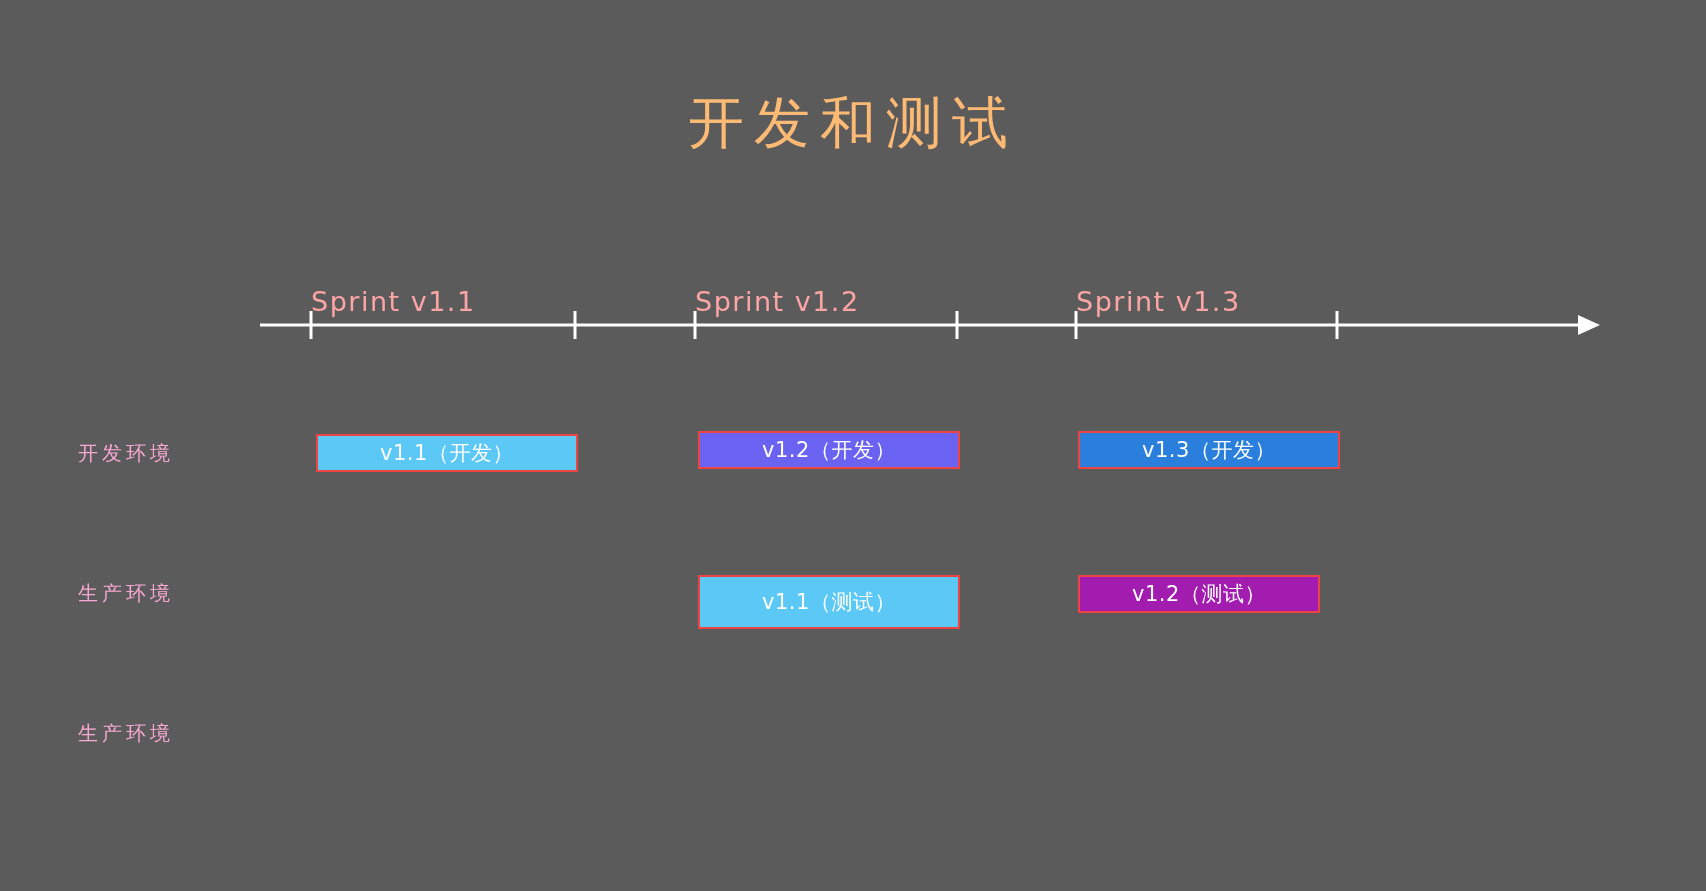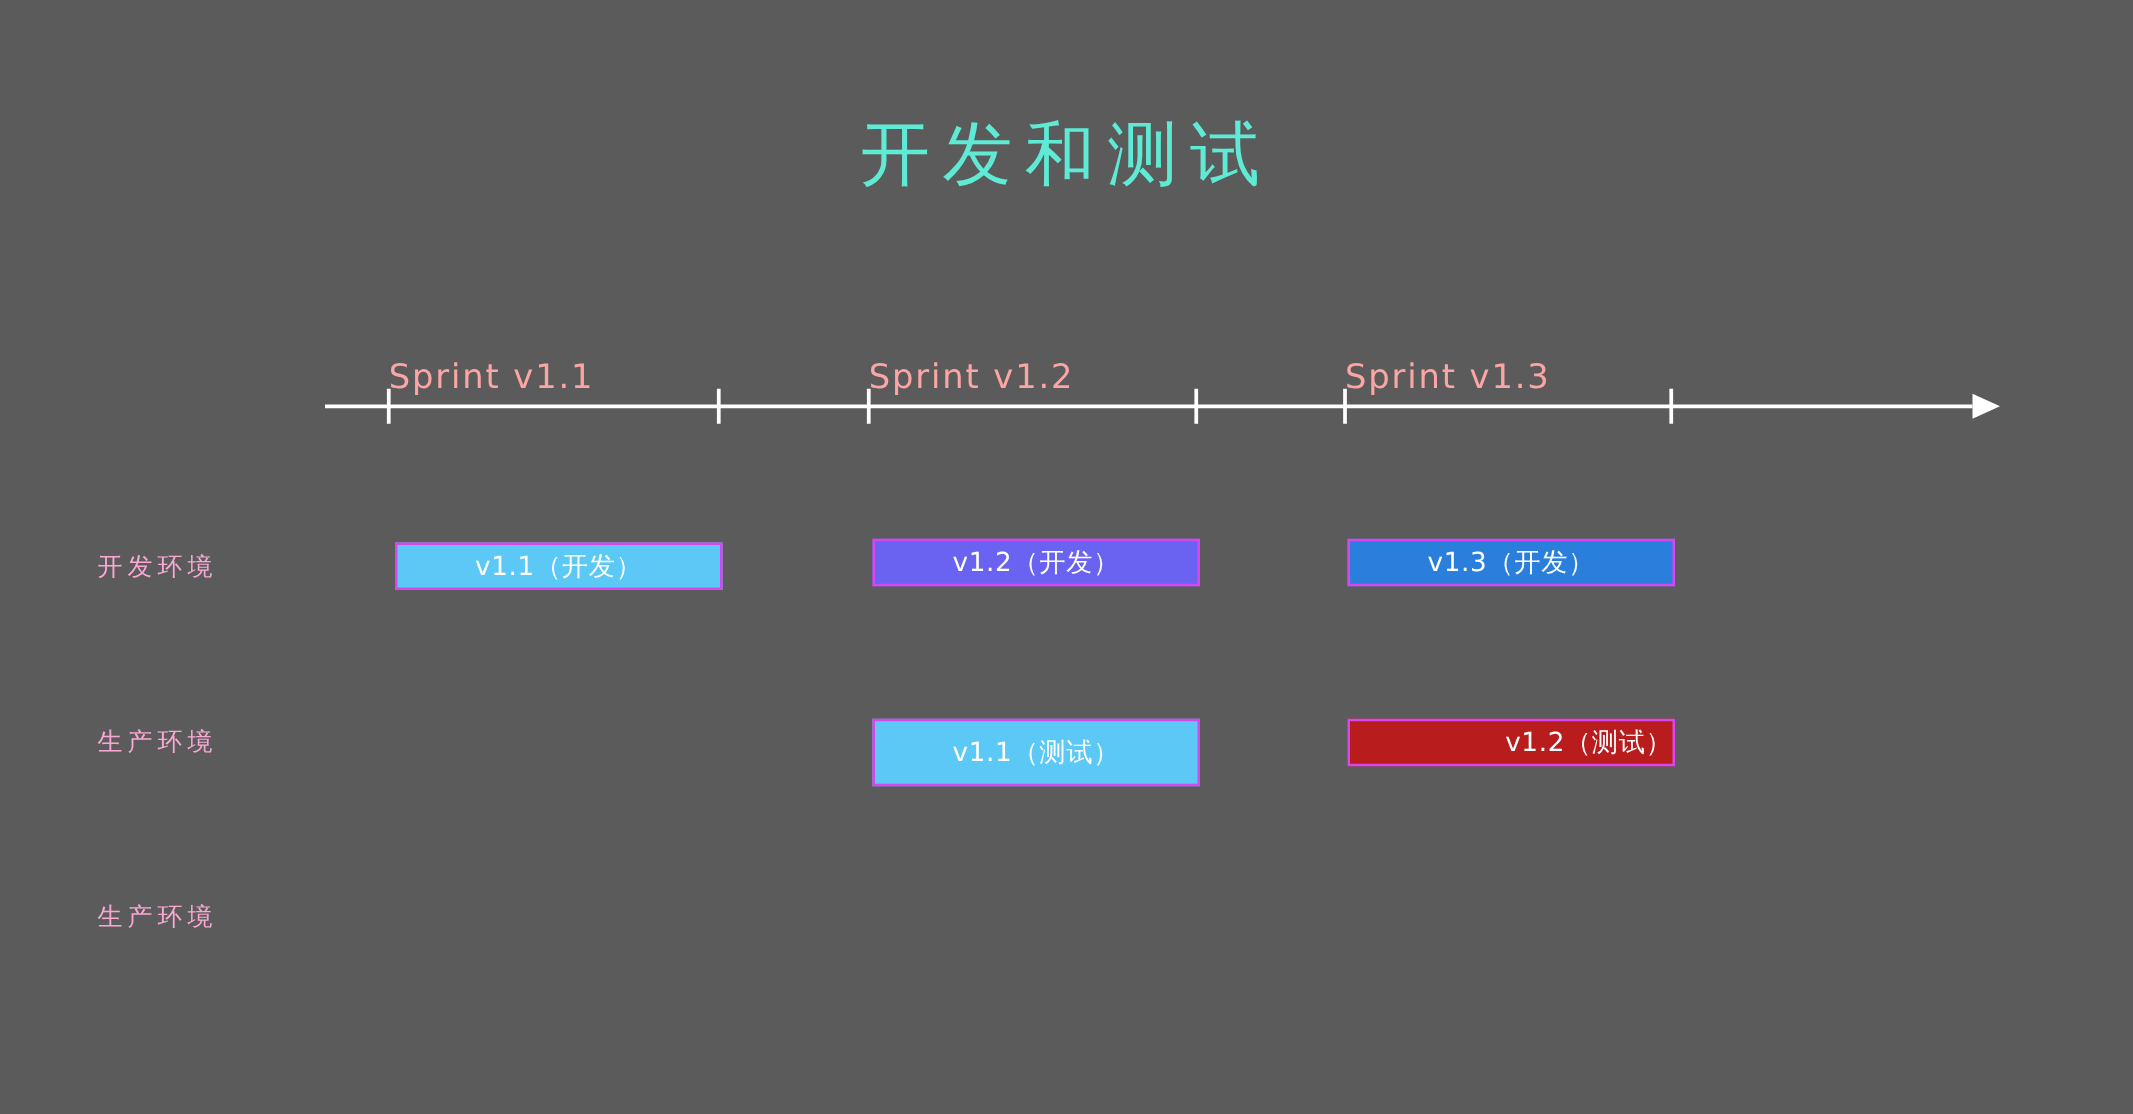--- a/index.html
+++ b/index.html
@@ -18,21 +18,21 @@
     overflow: hidden;
   }
 
   
   #title {
     position: absolute;
     left: 0;
     top: 86px;
     width: 1706px;
     text-align: center;
-    color: #5eead4;
+    color: #fdba74;
     font-size: 56px;
     font-weight: 400;
     letter-spacing: 10px;
     white-space: nowrap;
     font-family: "DejaVu Sans", sans-serif;
   }
 
   
   #timeline {
     position: absolute;
@@ -60,21 +60,21 @@
     font-size: 20px;
     letter-spacing: 4px;
     white-space: nowrap;
     font-family: "DejaVu Sans", sans-serif;
   }
 
   
   .bar {
     position: absolute;
     box-sizing: border-box;
-    border: 2px solid #d946ef;
+    border: 2px solid #ef4444;
     display: flex;
     align-items: center;
     justify-content: center;
     color: #ffffff;
     font-size: 21px;
     letter-spacing: 0.5px;
     white-space: nowrap;
     font-family: "DejaVu Sans", sans-serif;
   }
 </style>
@@ -111,19 +111,19 @@
     <span>v1.2（开发）</span>
   </div>
   <div class="bar" style="left:1078px; top:431px; width:262px; height:38px; background:#2a7fdc;">
     <span>v1.3（开发）</span>
   </div>
 
   <div class="row-label" style="top:580px;">生产环境</div>
   <div class="bar" style="left:698px; top:575px; width:262px; height:54px; background:#5bc8f5;">
     <span>v1.1（测试）</span>
   </div>
-  <div class="bar" style="left:1078px; top:575px; width:262px; height:38px; background:#b91c1c;justify-content:flex-end;">
+  <div class="bar" style="left:1078px; top:575px; width:242px; height:38px; background:#a21caf;">
     <span>v1.2（测试）</span>
   </div>
 
   <div class="row-label" style="top:720px;">生产环境</div>
 
 </div>
 
 </body></html>

